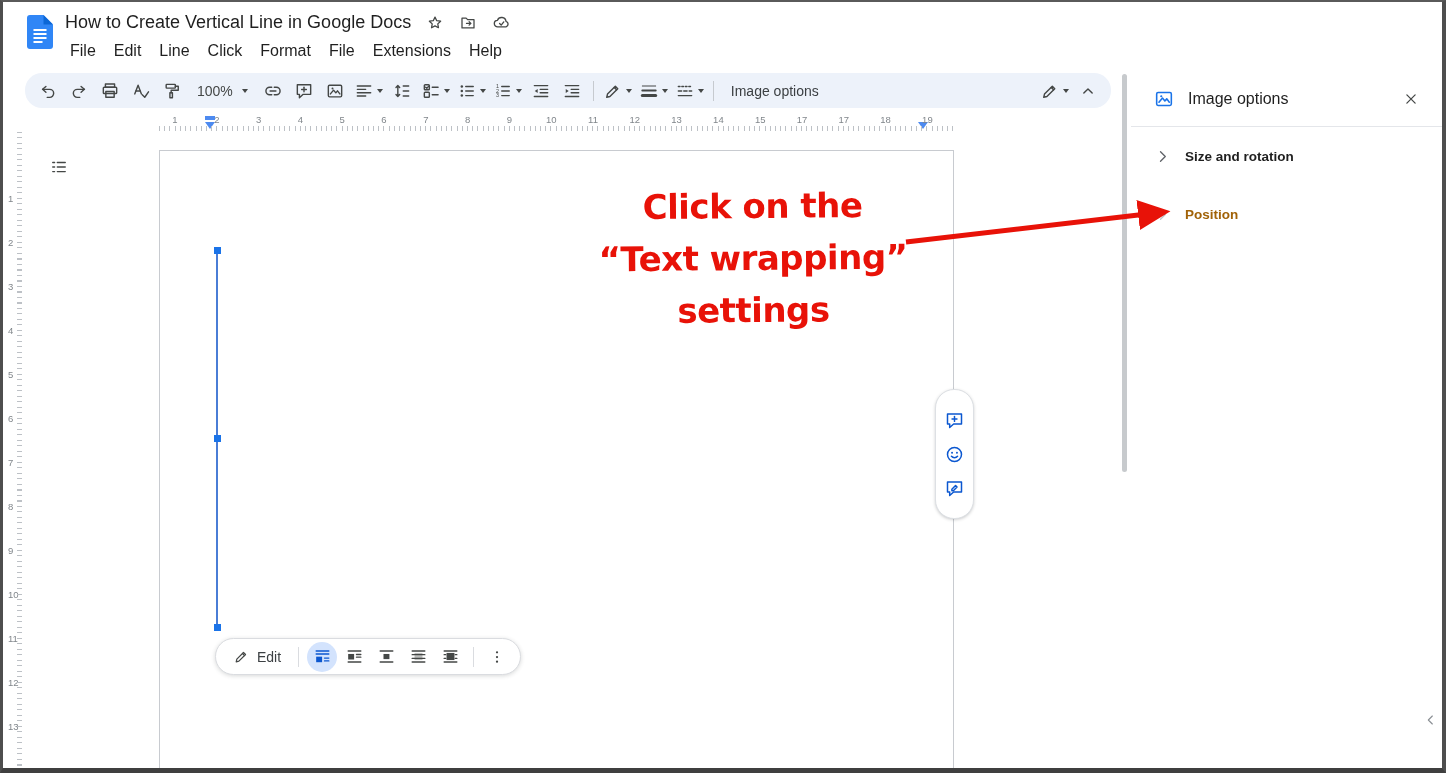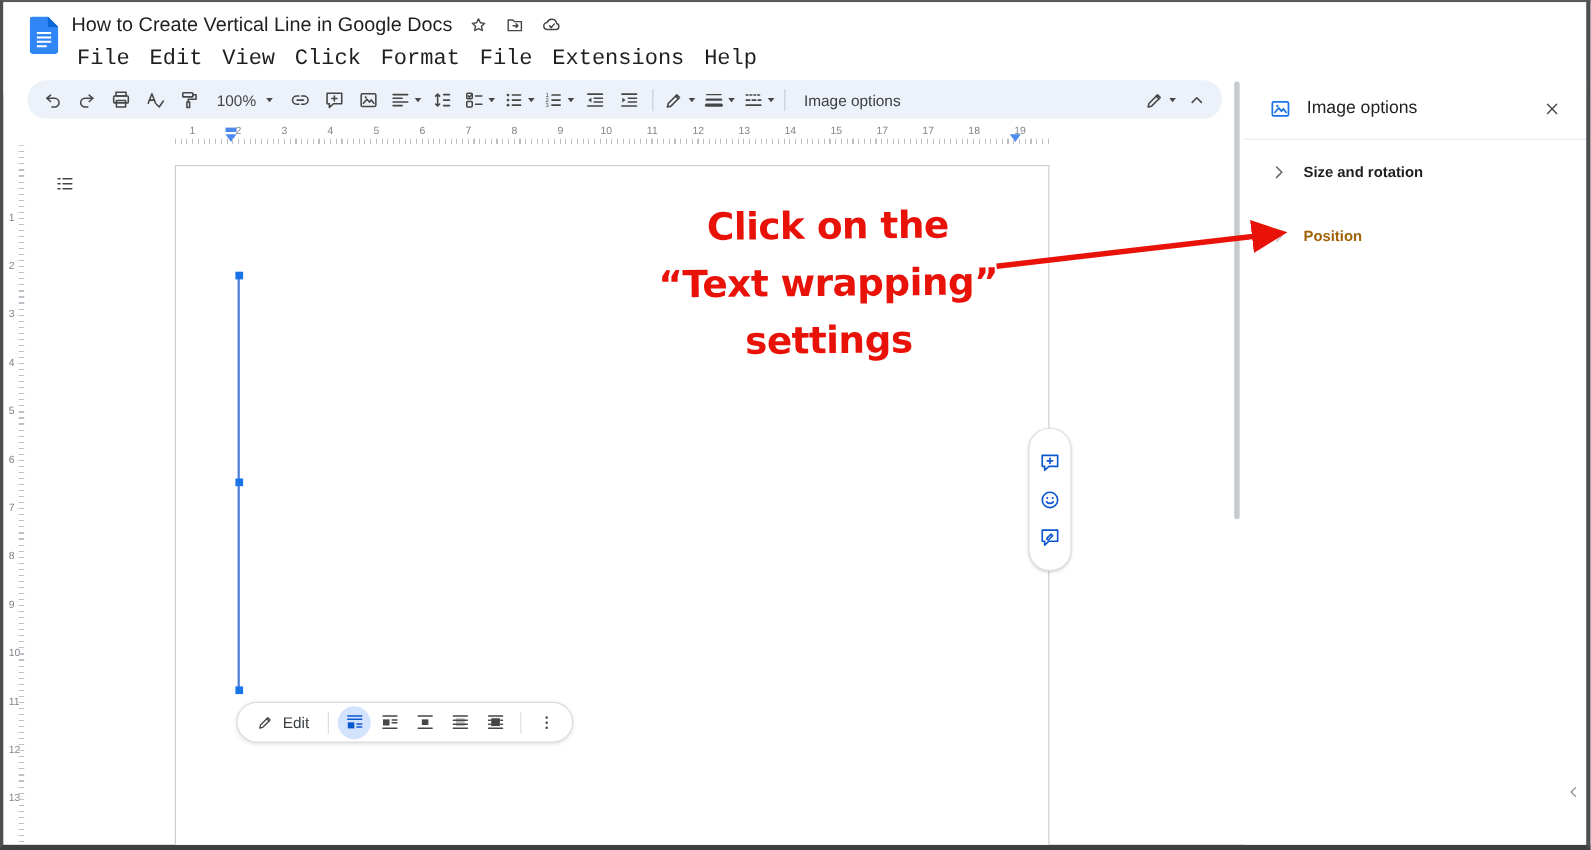--- a/index.html
+++ b/index.html
@@ -19,21 +19,21 @@
     border-left:3px solid #4e4e4e;border-top:2px solid #5a5a5a;
     border-right:4px solid #4e4e4e;border-bottom:5px solid #3f3f3f;
   }
   
   .topbar{position:absolute;left:0;top:0;width:100%;height:84px;background:#fff;}
   .docs-logo{position:absolute;left:24px;top:13px;cursor:pointer;}
   .title-row{position:absolute;left:62px;top:10px;display:flex;align-items:center;gap:15px;}
   .doc-title{font-size:18px;color:var(--ink);white-space:nowrap;}
   .t-ic{color:#444746;display:flex;align-items:center;cursor:pointer;}
   .menubar{position:absolute;left:58px;top:37px;display:flex;}
-  .menu-item{font-size:20px;color:var(--ink);padding:3px 9px;border-radius:8px;cursor:pointer;font-family:Liberation Mono, monospace;}
+  .menu-item{font-size:16px;color:var(--ink);padding:3px 9px;border-radius:8px;cursor:pointer;}
   .topbar-right{position:absolute;right:18px;top:15px;display:flex;align-items:center;gap:8px;}
   .round-btn{width:40px;height:40px;border-radius:50%;display:flex;align-items:center;justify-content:center;color:#444746;cursor:pointer;}
   .share-btn{display:flex;align-items:center;gap:8px;height:37px;padding:0 20px 0 15px;border:none;
     background:var(--share-bg);color:#001d35;font-size:14px;font-weight:600;border-radius:19px;
     font-family:"Liberation Sans",sans-serif;cursor:pointer;}
   .avatar{width:32px;height:32px;border-radius:50%;margin-left:8px;cursor:pointer;
     background:radial-gradient(circle at 35% 30%,#d9b894,#9a6f4b 70%,#5f3f28);border:1px solid #e0e0e0;}
   
   .toolbar{position:absolute;left:22px;top:71px;width:1086px;height:35px;background:var(--toolbar-bg);
     border-radius:17px;display:flex;align-items:center;padding:0 8px;gap:1px;}
@@ -130,21 +130,21 @@
       <span class="t-ic">
           <svg viewBox="0 0 24 24" width="19" height="19" fill="none" stroke="currentColor" stroke-width="1.7" stroke-linecap="round" stroke-linejoin="round">
             <path d="M7.2 17.5a4.1 4.1 0 0 1-.3-8.2 5.6 5.6 0 0 1 10.8 1.3 3.6 3.6 0 0 1 .1 6.9z"></path>
             <path d="M9.6 13.3l2 2 3.3-4"></path>
           </svg>
         </span>
     </div>
     <nav class="menubar">
         <div class="menu-item">File</div>
         <div class="menu-item">Edit</div>
-        <div class="menu-item">View</div>
+        <div class="menu-item">Line</div>
         <div class="menu-item">Click</div>
         <div class="menu-item">Format</div>
         <div class="menu-item">File</div>
         <div class="menu-item">Extensions</div>
         <div class="menu-item">Help</div>
       </nav>
   </header>
 
   <div class="toolbar">
       <button class="tbtn">

